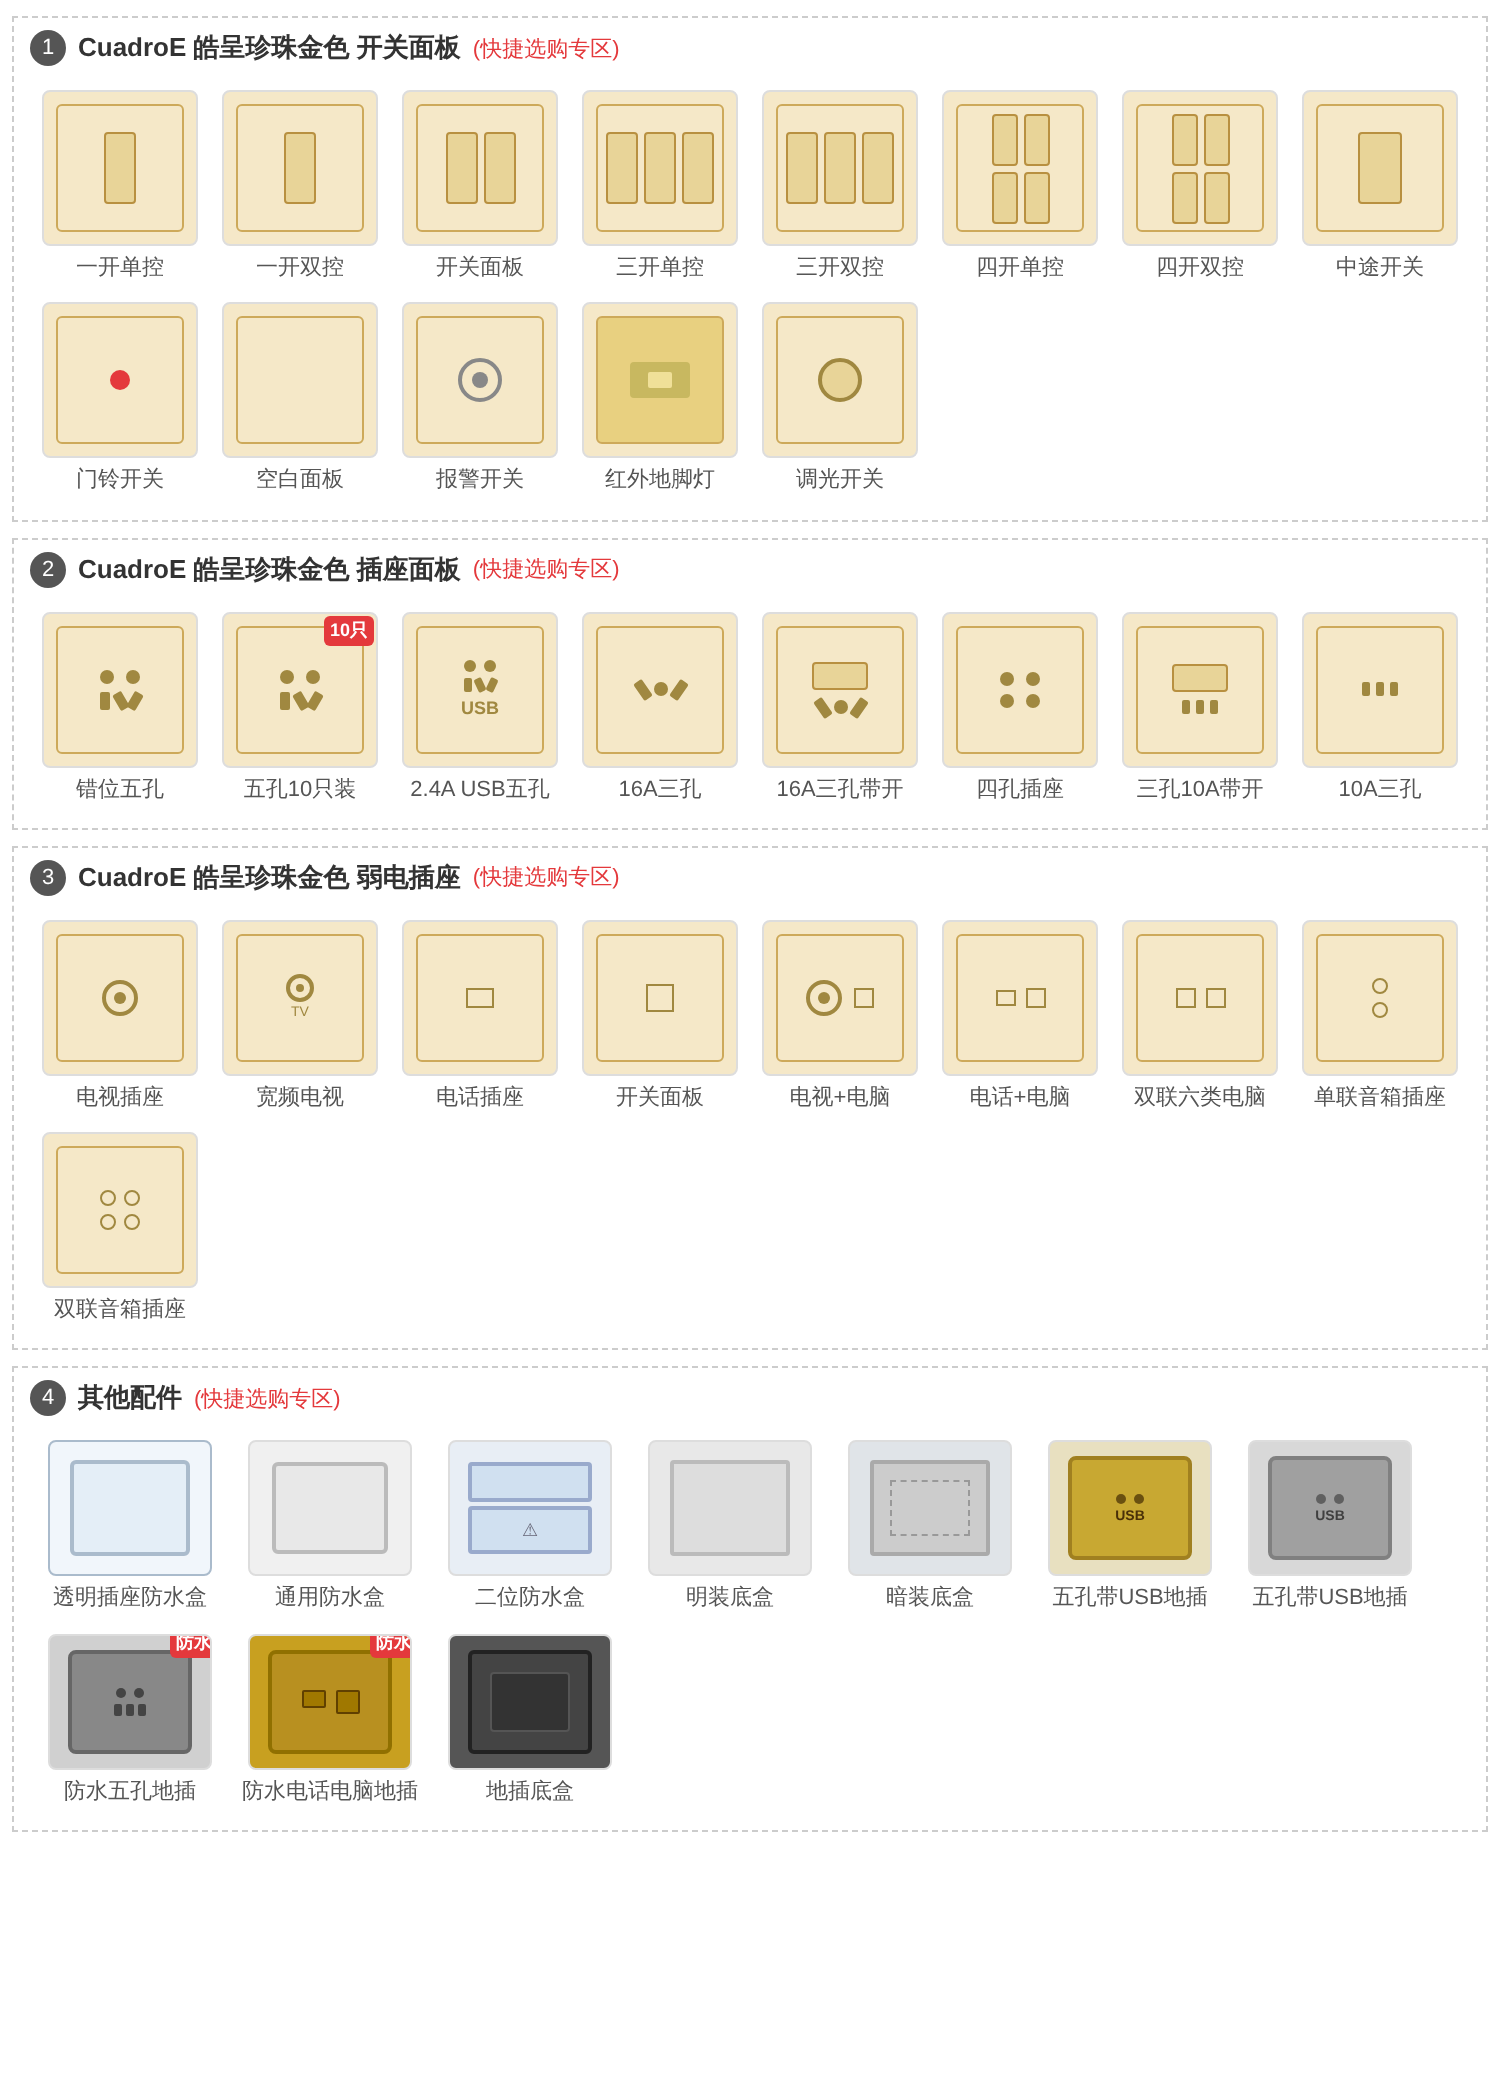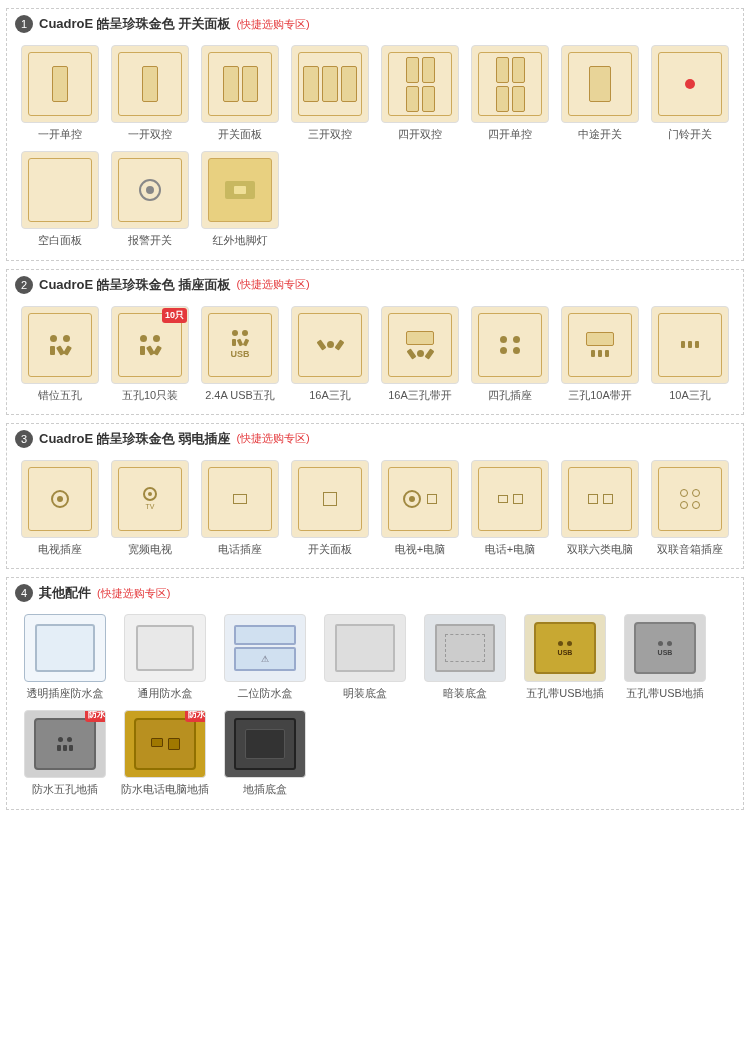--- a/index.html
+++ b/index.html
@@ -236,55 +236,67 @@
       <div class="item">
         <div class="item-img">
           <div class="switch-body">
             <div class="btn-row">
               <div class="switch-btn btn-1"></div>
               <div class="switch-btn btn-1"></div>
               <div class="switch-btn btn-1"></div>
             </div>
           </div>
         </div>
+        <div class="item-label">三开单控</div>
+      </div>
+      <div class="item">
+        <div class="item-img">
+          <div class="switch-body">
+            <div class="btn-row">
+              <div class="switch-btn btn-1"></div>
+              <div class="switch-btn btn-1"></div>
+              <div class="switch-btn btn-1"></div>
+            </div>
+          </div>
+        </div>
         <div class="item-label">三开双控</div>
       </div>
       <div class="item">
         <div class="item-img">
           <div class="switch-body">
             <div style="display:flex;flex-direction:column;gap:3px;">
               <div class="btn-row">
                 <div class="switch-btn" style="width:13px;height:26px;"></div>
                 <div class="switch-btn" style="width:13px;height:26px;"></div>
               </div>
               <div class="btn-row">
                 <div class="switch-btn" style="width:13px;height:26px;"></div>
                 <div class="switch-btn" style="width:13px;height:26px;"></div>
               </div>
             </div>
           </div>
         </div>
-        <div class="item-label">四开双控</div>
+        <div class="item-label">四开单控</div>
       </div>
       <div class="item">
         <div class="item-img">
           <div class="switch-body">
             <div style="display:flex;flex-direction:column;gap:3px;">
               <div class="btn-row">
                 <div class="switch-btn" style="width:13px;height:26px;"></div>
                 <div class="switch-btn" style="width:13px;height:26px;"></div>
               </div>
               <div class="btn-row">
                 <div class="switch-btn" style="width:13px;height:26px;"></div>
                 <div class="switch-btn" style="width:13px;height:26px;"></div>
               </div>
             </div>
           </div>
         </div>
-        <div class="item-label">四开单控</div>
+        <div class="item-label">四开双控</div>
       </div>
 
       <div class="item">
         <div class="item-img">
           <div class="switch-body">
             <div class="btn-row">
               <div class="switch-btn btn-1" style="width:22px;"></div>
             </div>
           </div>
         </div>
@@ -316,20 +328,28 @@
       </div>
       <div class="item">
         <div class="item-img">
           <div class="switch-body" style="background:#e8d080;">
             <div style="width:30px;height:18px;background:#c8b860;border-radius:2px;display:flex;align-items:center;justify-content:center;">
               <div style="width:12px;height:8px;background:#f0e098;border-radius:1px;"></div>
             </div>
           </div>
         </div>
         <div class="item-label">红外地脚灯</div>
+      </div>
+      <div class="item">
+        <div class="item-img">
+          <div class="switch-body">
+            <div class="dimmer-knob"></div>
+          </div>
+        </div>
+        <div class="item-label">调光开关</div>
       </div>
     </div>
   </div>
 
   <div class="section">
     <div class="section-header">
       <span class="section-number">2</span>
       <span class="section-title">CuadroE 皓呈珍珠金色 插座面板</span>
       <span class="section-subtitle">(快捷选购专区)</span>
     </div>
@@ -560,20 +580,31 @@
           <div class="switch-body" style="background:#f5e8c8;">
             <div style="display:flex;gap:5px;">
               <div style="width:10px;height:10px;border:1.5px solid #a08840;"></div>
               <div style="width:10px;height:10px;border:1.5px solid #a08840;"></div>
             </div>
           </div>
         </div>
         <div class="item-label">双联六类电脑</div>
       </div>
 
+      <div class="item">
+        <div class="item-img">
+          <div class="switch-body" style="background:#f5e8c8;">
+            <div style="display:flex;flex-direction:column;gap:4px;align-items:center;">
+              <div class="audio-circle"></div>
+              <div class="audio-circle"></div>
+            </div>
+          </div>
+        </div>
+        <div class="item-label">单联音箱插座</div>
+      </div>
 
       <div class="item">
         <div class="item-img">
           <div class="switch-body" style="background:#f5e8c8;">
             <div style="display:grid;grid-template-columns:1fr 1fr;gap:4px;">
               <div class="audio-circle"></div>
               <div class="audio-circle"></div>
               <div class="audio-circle"></div>
               <div class="audio-circle"></div>
             </div>

